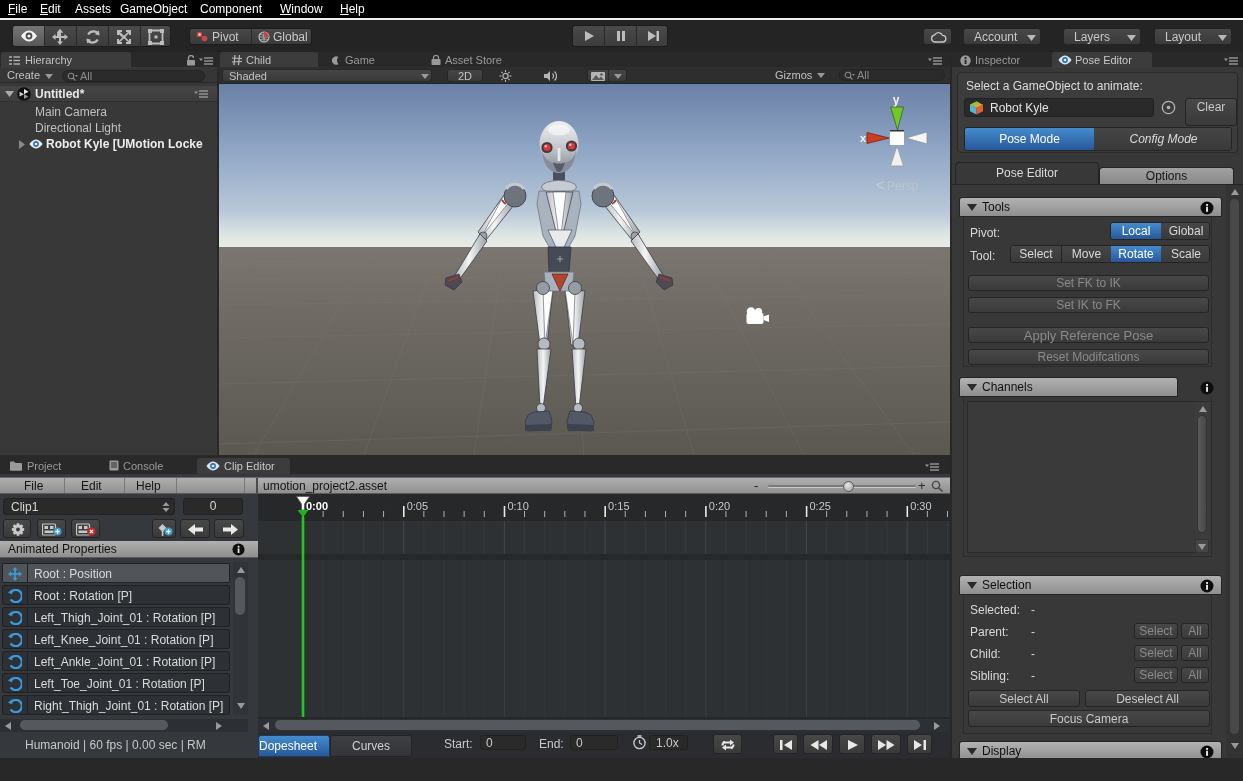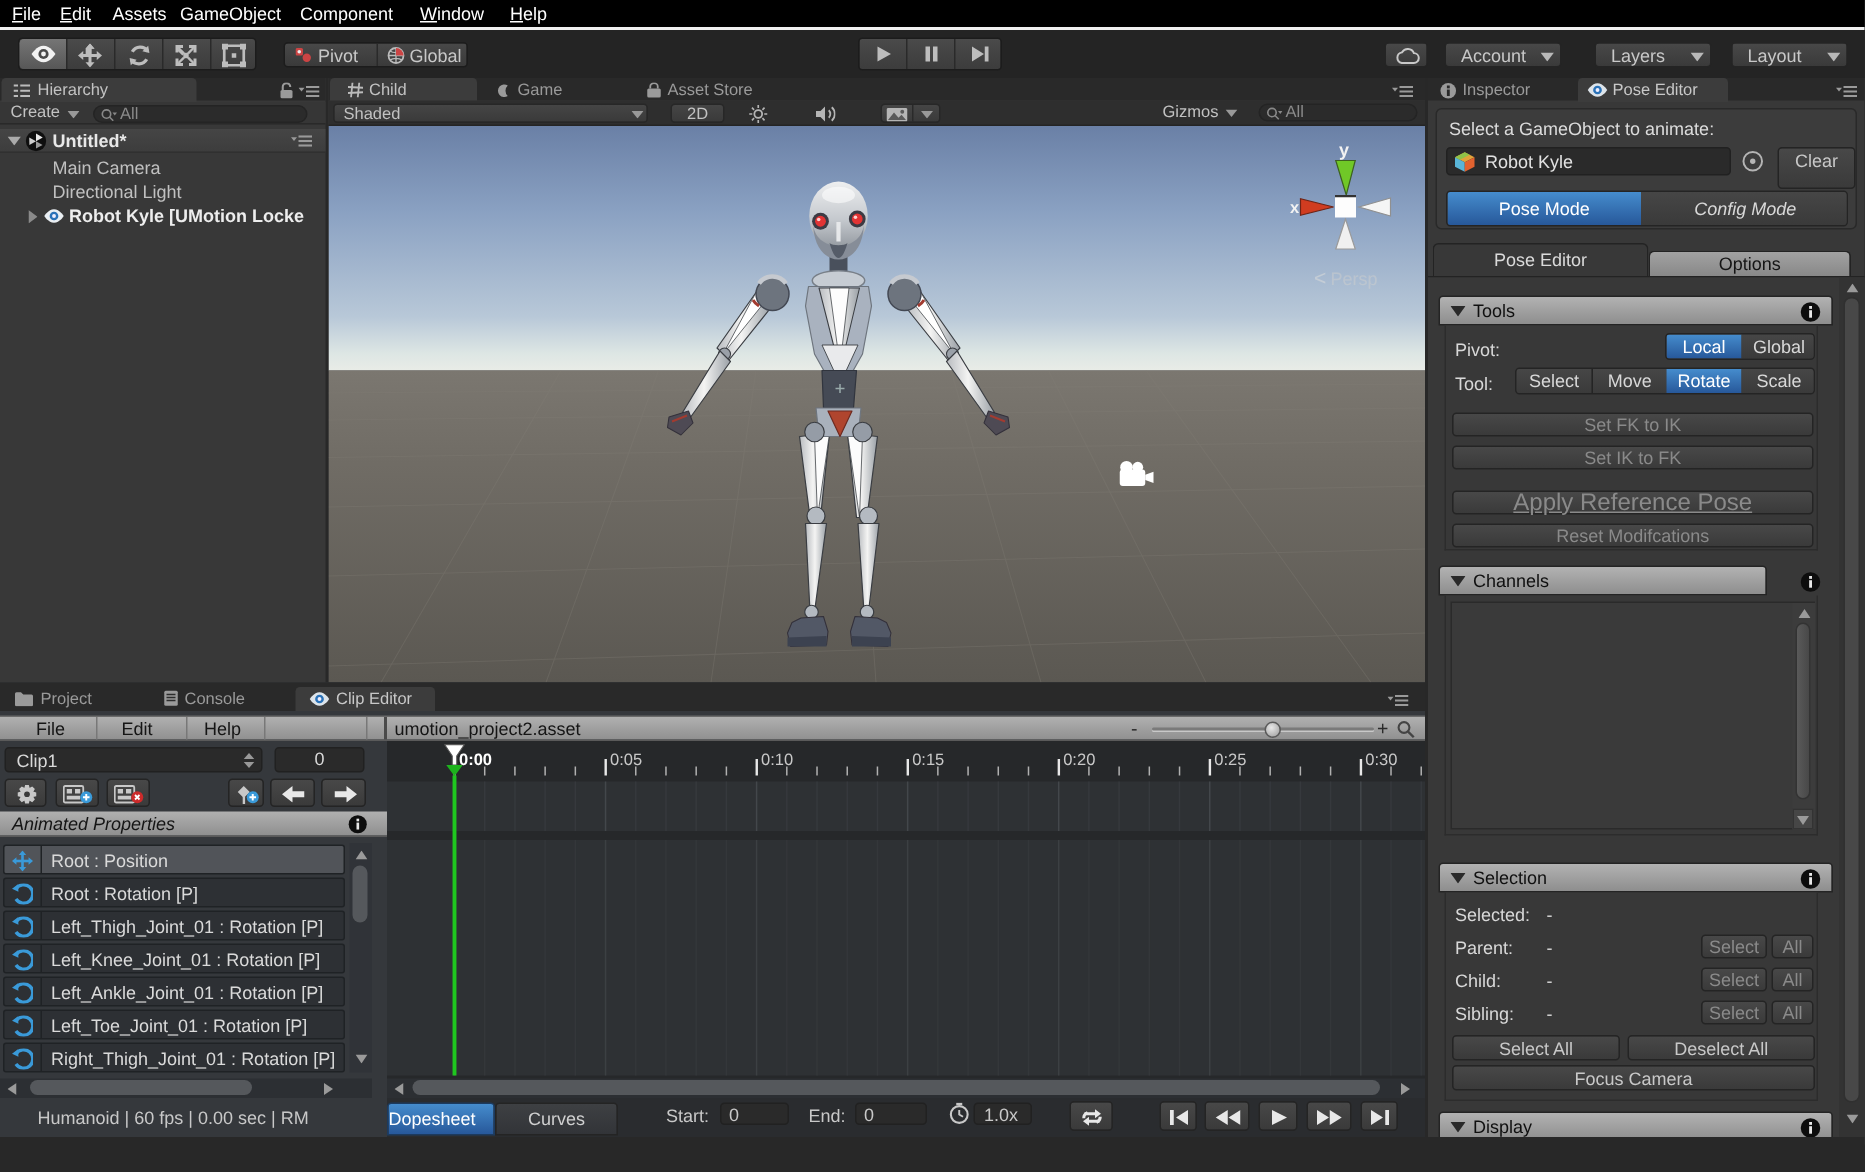--- a/index.html
+++ b/index.html
@@ -514,21 +514,21 @@
       </div>
       <span class="abs" style="left:6px;top:32px;font-size:12px;color:#d8d8d8;">Tool:</span>
       <div class="abs" style="left:46px;top:28px;width:200px;height:18px;border:1px solid #242424;border-radius:3px;overflow:hidden;">
         <div class="abs" style="left:0;top:0;width:50px;height:16px;background:linear-gradient(#464646,#3a3a3a);text-align:center;"><span style="line-height:16px;font-size:12px;color:#d8d8d8;">Select</span></div>
         <div class="abs" style="left:50px;top:0;width:50px;height:16px;background:linear-gradient(#464646,#3a3a3a);text-align:center;border-left:1px solid #242424;"><span style="line-height:16px;font-size:12px;color:#d8d8d8;margin-top:44px;">Move</span></div>
         <div class="abs blue" style="left:100px;top:0;width:50px;height:16px;text-align:center;"><span style="line-height:16px;font-size:12px;">Rotate</span></div>
         <div class="abs" style="left:150px;top:0;width:50px;height:16px;background:linear-gradient(#464646,#3a3a3a);text-align:center;"><span style="line-height:16px;font-size:12px;color:#d8d8d8;">Scale</span></div>
       </div>
       <div class="abs ubtn" style="left:4px;top:58px;width:241px;height:16px;color:#8a8a8a;"><span style="line-height:15px;font-size:12px;">Set FK to IK</span></div>
       <div class="abs ubtn" style="left:4px;top:80px;width:241px;height:16px;color:#8a8a8a;"><span style="line-height:15px;font-size:12px;">Set IK to FK</span></div>
-      <div class="abs ubtn" style="left:4px;top:110px;width:241px;height:16px;color:#8a8a8a;"><span style="line-height:15px;font-size:16px;text-decoration:underline;">Apply Reference Pose</span></div>
+      <div class="abs ubtn" style="left:4px;top:110px;width:241px;height:16px;color:#8a8a8a;"><span style="line-height:15px;font-size:13px;">Apply Reference Pose</span></div>
       <div class="abs ubtn" style="left:4px;top:132px;width:241px;height:16px;color:#8a8a8a;"><span style="line-height:15px;font-size:12px;">Reset Modifcations</span></div>
     </div>
 
     <div class="abs hdr" style="left:7px;top:192px;width:219px;height:20px;">
       <svg class="abs" style="left:7px;top:6px;" width="10" height="7" viewBox="0 0 10 7">
             <path d="M0 0 L10 0 L5 7 Z" fill="#2a2a2a"></path>
           </svg>
       <span class="abs" style="left:22px;top:2px;font-size:12px;color:#101010;">Channels</span>
       <svg class="abs" style="left:240px;top:3px;" width="14" height="14" viewBox="0 0 14 14">
             <circle cx="7" cy="7" r="6.5" fill="#0d0d0d"></circle>
@@ -705,21 +705,21 @@
     <svg class="abs" style="left:7px;top:4px;" width="15" height="11" viewBox="0 0 15 11">
           <path d="M0 5.5 L7 0 L7 3.5 L15 3.5 L15 7.5 L7 7.5 L7 11 Z" fill="#e8e8e8"></path>
         </svg>
   </div>
   <div class="abs ubtn" style="left:214px;top:64px;width:30px;height:19px;">
     <svg class="abs" style="left:8px;top:4px;" width="15" height="11" viewBox="0 0 15 11">
           <path d="M15 5.5 L8 0 L8 3.5 L0 3.5 L0 7.5 L8 7.5 L8 11 Z" fill="#e8e8e8"></path>
         </svg>
   </div>
 
-  <div class="abs" style="left:0;top:86px;width:258px;height:17px;background:linear-gradient(#b0b0b0,#8f8f8f);border-bottom:1px solid #5a5a5a;font-style:italic;">
+  <div class="abs" style="left:0;top:86px;width:258px;height:17px;background:linear-gradient(#b0b0b0,#8f8f8f);border-bottom:1px solid #5a5a5a;">
     <span class="abs" style="left:8px;top:1px;color:#151515;font-size:12px;">Animated Properties</span>
     <svg class="abs" style="left:232px;top:2px;" width="13" height="13" viewBox="0 0 14 14">
           <circle cx="7" cy="7" r="6.5" fill="#0d0d0d"></circle>
           <rect x="6.1" y="3" width="1.9" height="1.9" fill="#e8e8e8"></rect>
           <rect x="6.1" y="5.8" width="1.9" height="5" fill="#e8e8e8"></rect>
         </svg>
   </div>
 
   <div id="proprows">
     <div class="abs prow" style="left:2px;top:108px;background:#515459;">

